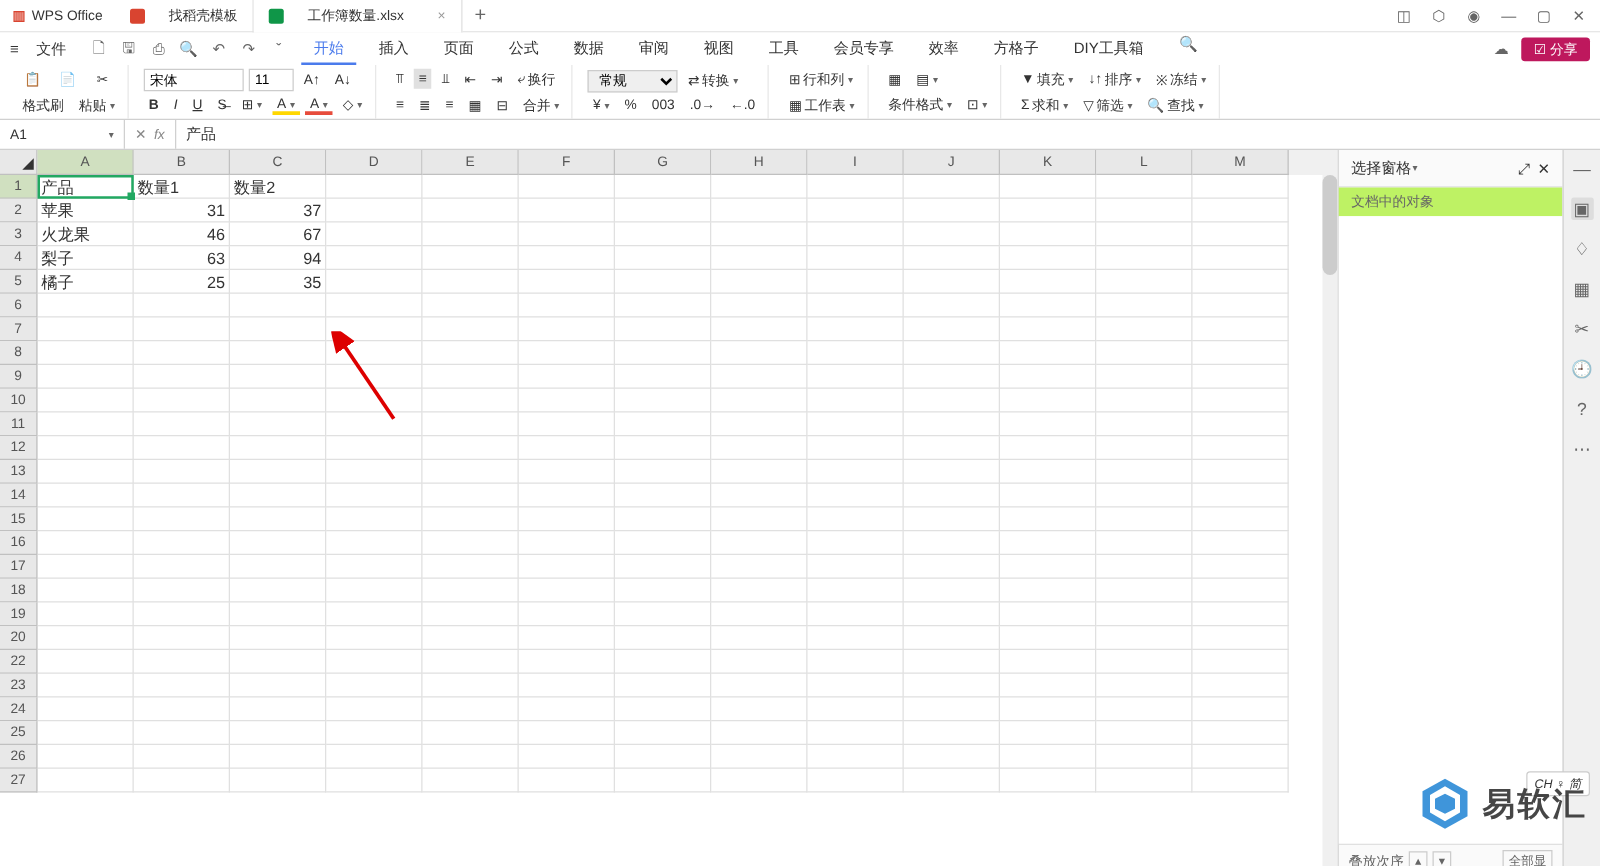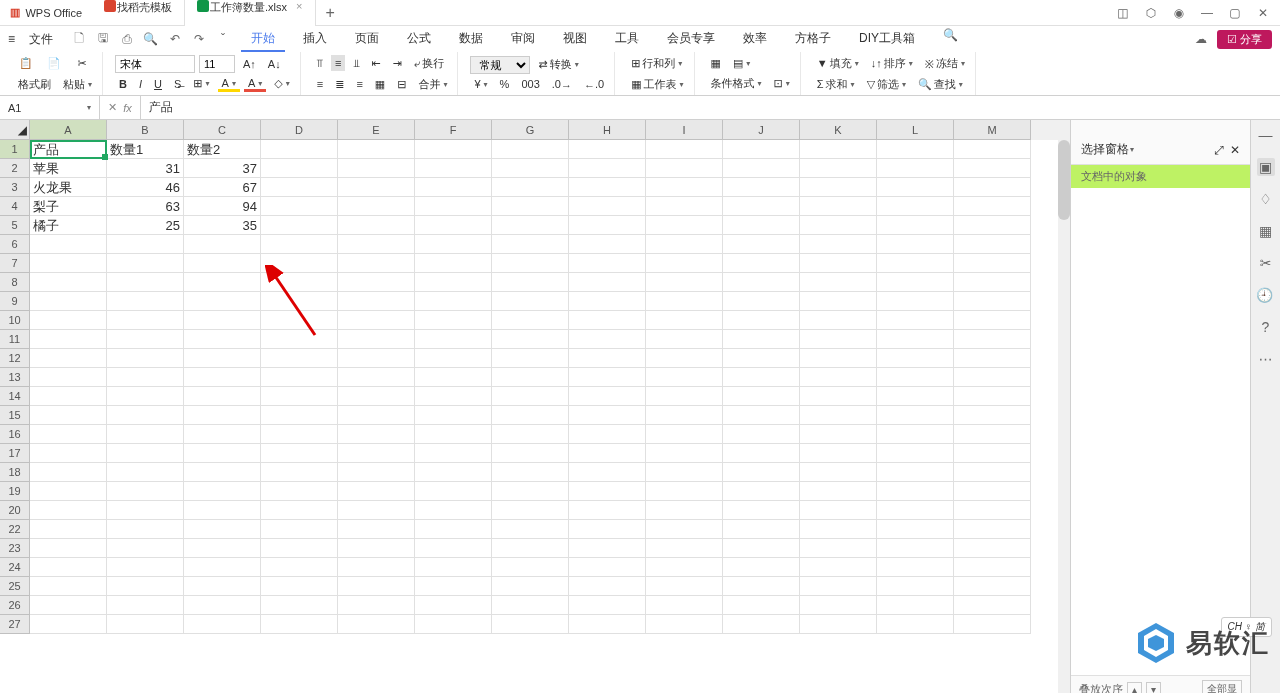--- a/index.html
+++ b/index.html
@@ -2,21 +2,21 @@
 <html><head>
   <meta charset="utf-8">
   <style>
     * { margin: 0; padding: 0; box-sizing: border-box; font-family: "Microsoft YaHei", Arial, sans-serif; }
     body { width: 1280px; height: 693px; overflow: hidden; background: #fff; font-size: 12px; color: #333; position: relative; }
     
     
     .title-bar { height: 26px; display: flex; align-items: center; background: #fff; border-bottom: 1px solid #e0e0e0; }
     .logo-tab { display: flex; align-items: center; padding: 0 10px; gap: 5px; font-size: 11px; }
     .logo-icon { color: #d94430; font-weight: bold; }
-    .tab { display: flex; align-items: flex-start; padding: 0 12px; height: 26px; gap: 1px; font-size: 11px; border-right: 1px solid #e0e0e0; }
+    .tab { display: flex; align-items: center; padding: 0 12px; height: 26px; gap: 19px; font-size: 11px; border-right: 1px solid #e0e0e0; }
     .tab.active { background: #fff; }
     .tab-icon { width: 12px; height: 12px; }
     .tab-icon.red { background: #d94430; border-radius: 2px; }
     .tab-icon.green { background: #0f9648; border-radius: 2px; }
     .tab-close { margin-left: 8px; color: #999; cursor: pointer; }
     .add-tab { padding: 0 10px; font-size: 16px; color: #666; cursor: pointer; }
     .window-controls { margin-left: auto; display: flex; gap: 14px; padding-right: 10px; }
     .wc-icon { width: 14px; height: 14px; display: flex; align-items: center; justify-content: center; color: #666; cursor: pointer; }
     
     
@@ -71,21 +71,21 @@
     .cell.text { text-align: left; }
     .cell.num { text-align: right; }
     .selected-cell-overlay { position: absolute; left: 30px; top: 0; width: 77px; height: 19px; border: 2px solid #22a862; pointer-events: none; }
     .selected-handle { position: absolute; width: 6px; height: 6px; background: #22a862; right: -3px; bottom: -3px; }
     
     
     .arrow-annotation { position: absolute; left: 265px; top: 145px; pointer-events: none; }
     
     
     .side-panel { width: 180px; border-left: 1px solid #d0d0d0; background: #fafafa; display: flex; flex-direction: column; }
-    .side-panel-header { padding: 6px 10px; font-size: 12px; display: flex; align-items: center; border-bottom: 1px solid #e0e0e0; margin-top: 15px; }
+    .side-panel-header { padding: 6px 10px; font-size: 12px; display: flex; align-items: center; border-bottom: 1px solid #e0e0e0; }
     .side-panel-header .sp-close { margin-left: auto; display:flex; gap:6px; }
     .side-subhead { padding: 4px 10px; font-size: 11px; color: #666; background:#bef264; }
     .side-panel-body { flex: 1; background: #fff; margin: 0 0; }
     .side-footer { padding: 4px 8px; font-size: 11px; color: #666; border-top: 1px solid #e0e0e0; display:flex; align-items:center; gap:4px; }
     .sf-btn { border:1px solid #ccc; padding:1px 4px; font-size:10px; }
     
     
     .icon-strip { width: 30px; background: #f0f0f0; border-left: 1px solid #d0d0d0; display: flex; flex-direction: column; align-items: center; padding-top: 6px; gap: 14px; }
     .strip-icon { width: 18px; height: 18px; color: #666; cursor: pointer; display: flex; align-items: center; justify-content: center; font-size: 14px; }
     .strip-icon.active { background: #ddd; border-radius:2px; padding:2px; }
@@ -219,21 +219,21 @@
       <span class="ribbon-btn">≡</span>
       <span class="ribbon-btn">≣</span>
       <span class="ribbon-btn">≡</span>
       <span class="ribbon-btn">▦</span>
       <span class="ribbon-btn">⊟</span>
       <span class="ribbon-btn">合并<span class="dropdown-arrow">▾</span></span>
     </div>
   </div>
   <div class="ribbon-group">
     <div class="ribbon-row">
-      <select class="font-select" style="width:60px"><option>常规</option></select>
+      <select class="font-select" style="width:72px"><option>常规</option></select>
       <span class="ribbon-btn">⇄ <span>转换</span><span class="dropdown-arrow">▾</span></span>
     </div>
     <div class="ribbon-row">
       <span class="ribbon-btn">¥<span class="dropdown-arrow">▾</span></span>
       <span class="ribbon-btn">%</span>
       <span class="ribbon-btn">003</span>
       <span class="ribbon-btn">.0→</span>
       <span class="ribbon-btn">←.0</span>
     </div>
   </div>

